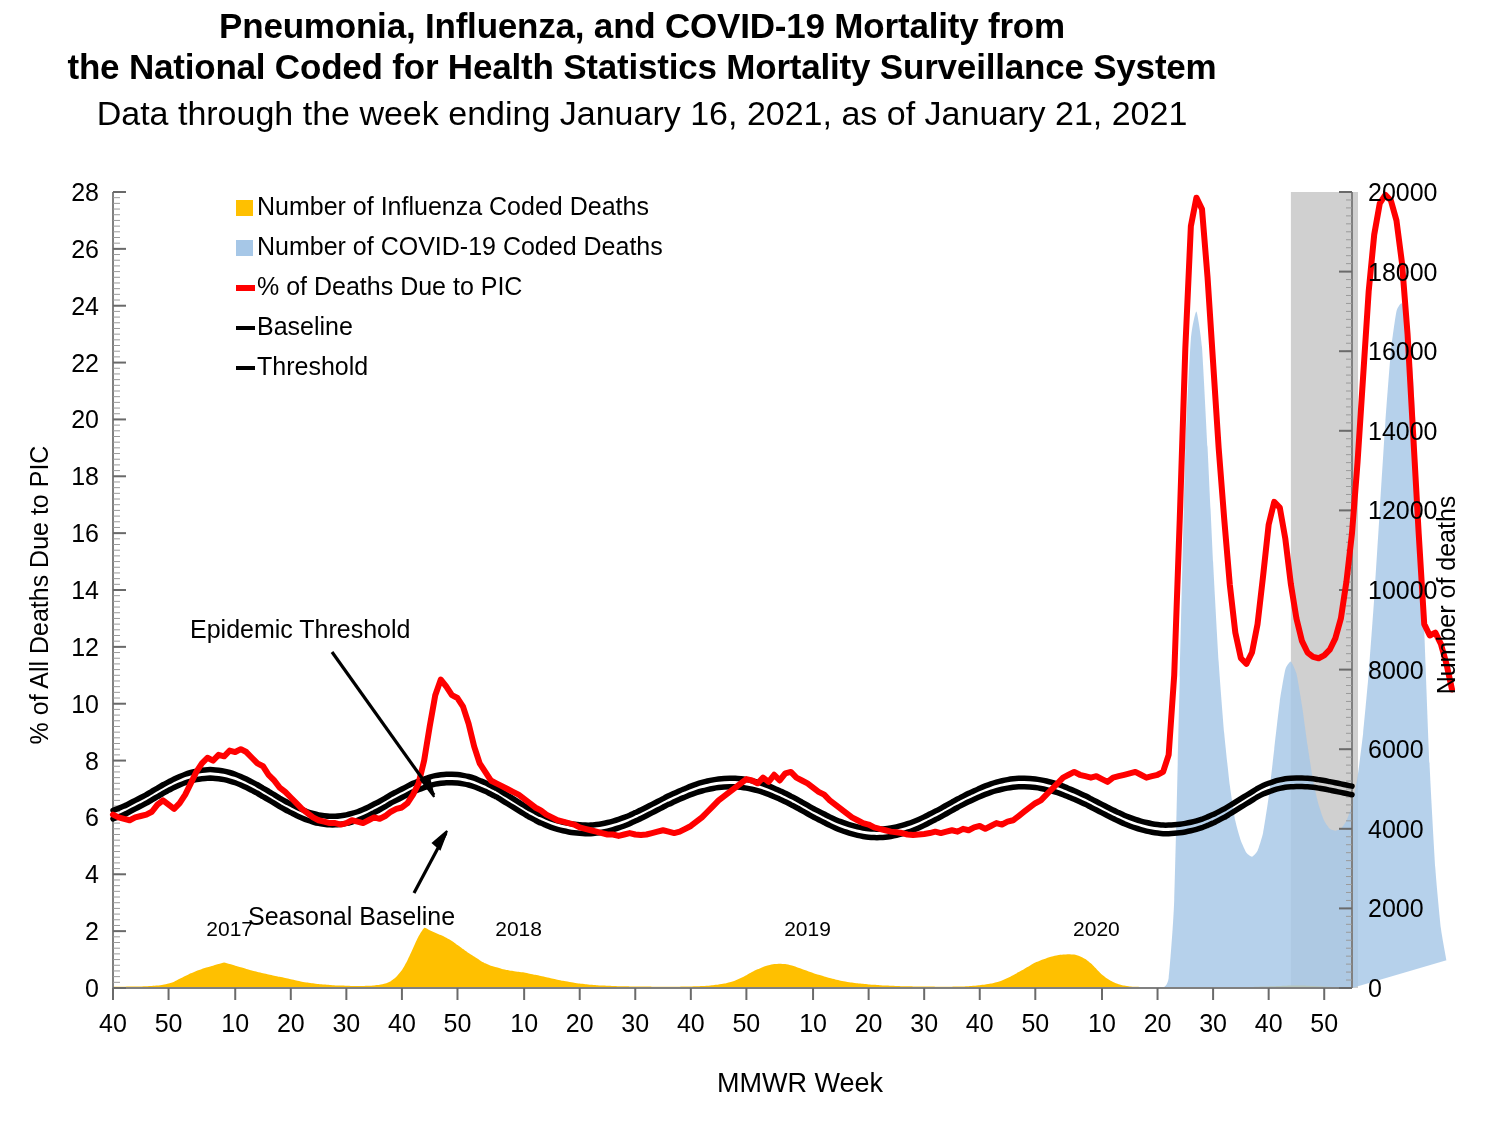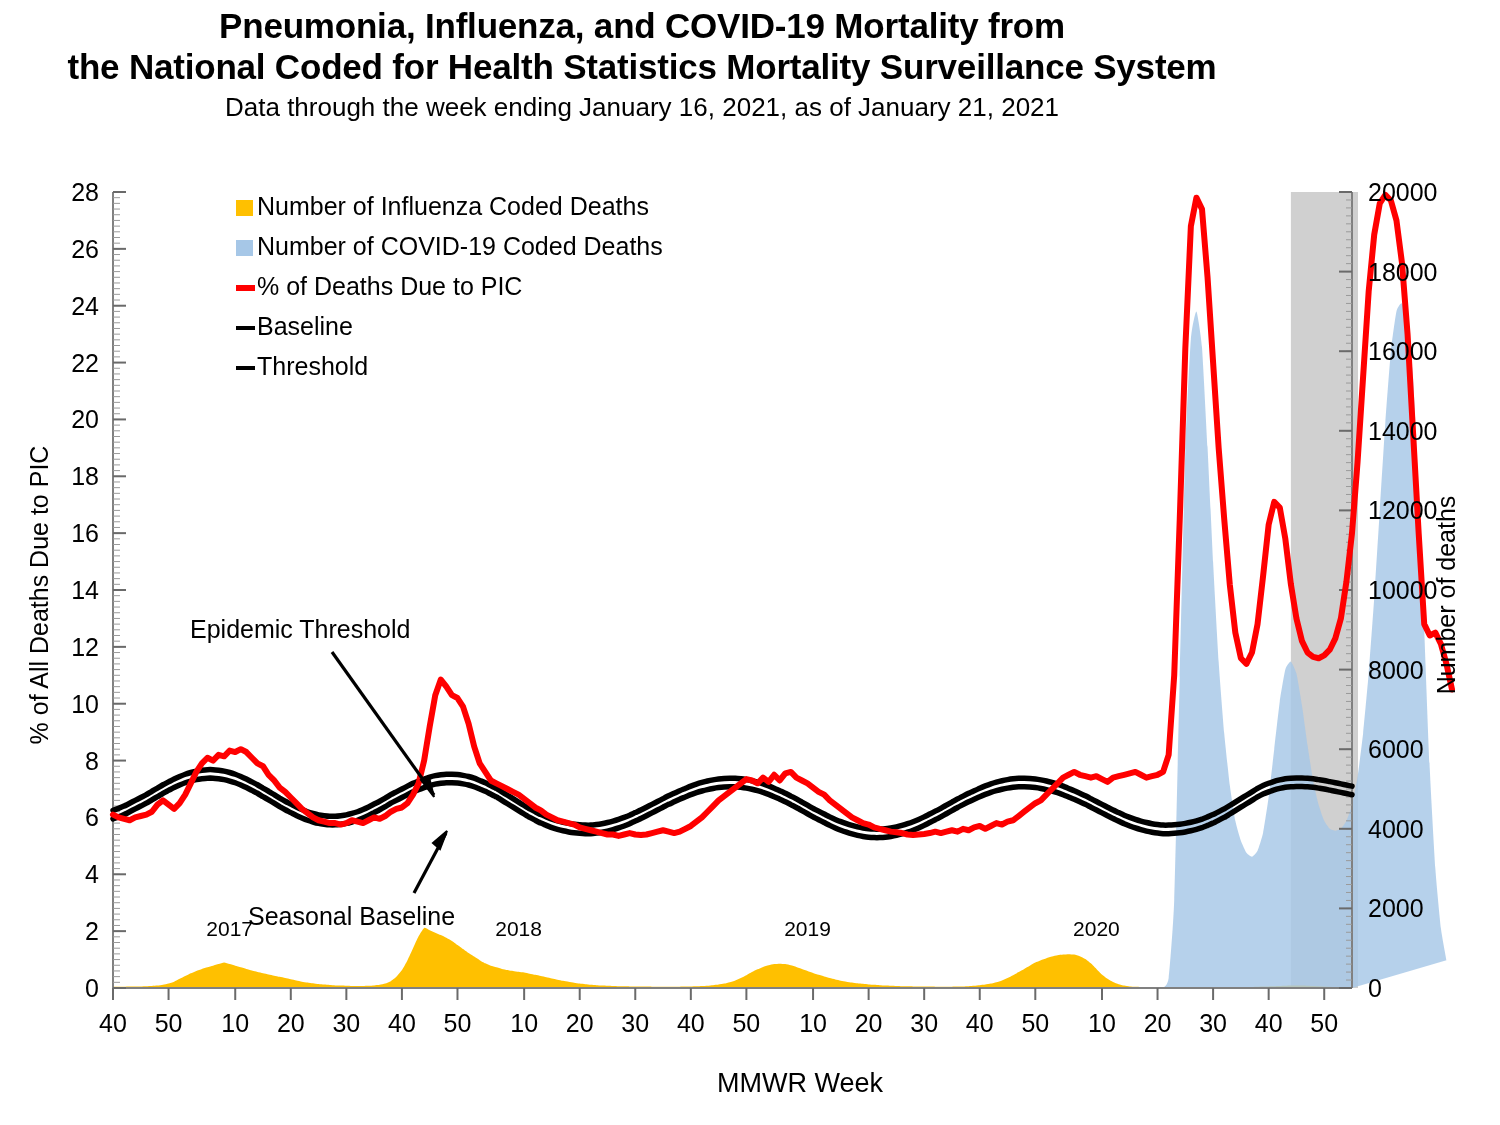--- a/index.html
+++ b/index.html
@@ -1,21 +1,21 @@
 <!DOCTYPE html>
 <html><head>
 <meta charset="utf-8">
 <style>
   html,body{margin:0;padding:0;background:#ffffff;}
   body{width:1500px;height:1125px;position:relative;overflow:hidden;
        font-family:"Liberation Sans",sans-serif;color:#000;}
 
   #titleblock{position:absolute;left:0;top:6px;width:1284px;text-align:center;}
   #titleblock .t1{font-size:35px;font-weight:bold;line-height:1.16;letter-spacing:-0.2px;}
-  #titleblock .t2{font-size:26px;font-weight:normal;line-height:1.3;margin-top:4px;}
+  #titleblock .t2{font-size:34px;font-weight:normal;line-height:1.3;margin-top:4px;}
 
   #plotwrap{position:absolute;left:0;top:0;width:1500px;height:1125px;}
   svg{display:block;}
   .ticktext{font-size:25px;fill:#000;font-family:"Liberation Sans",sans-serif;}
   .axtitle{font-size:25px;fill:#000;font-family:"Liberation Sans",sans-serif;}
   .yearlab{font-size:21px;fill:#000;font-family:"Liberation Sans",sans-serif;}
   .annot{font-size:25px;fill:#000;font-family:"Liberation Sans",sans-serif;}
   .legtext{font-size:25px;fill:#000;font-family:"Liberation Sans",sans-serif;}
   .xaxtitle{font-size:27px;fill:#000;font-family:"Liberation Sans",sans-serif;}
 </style>

